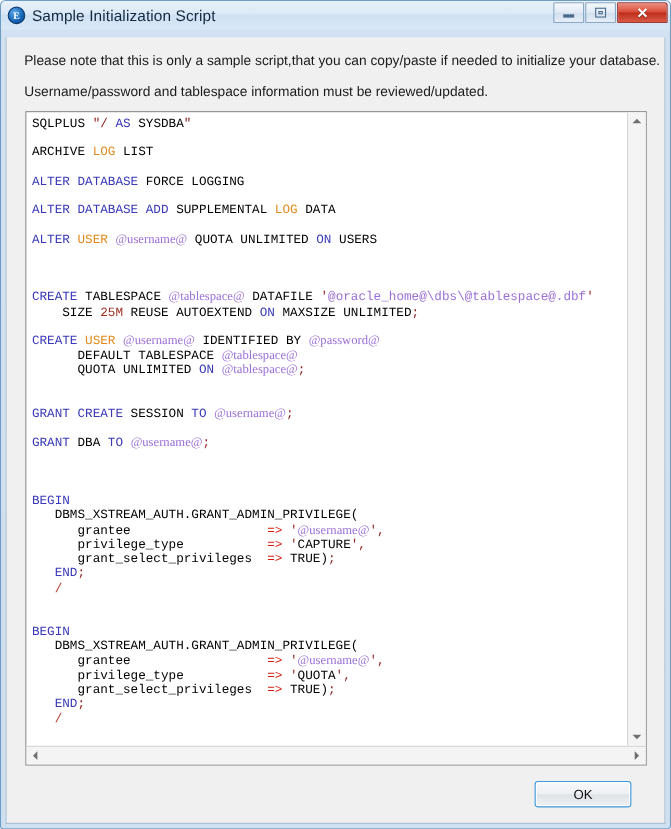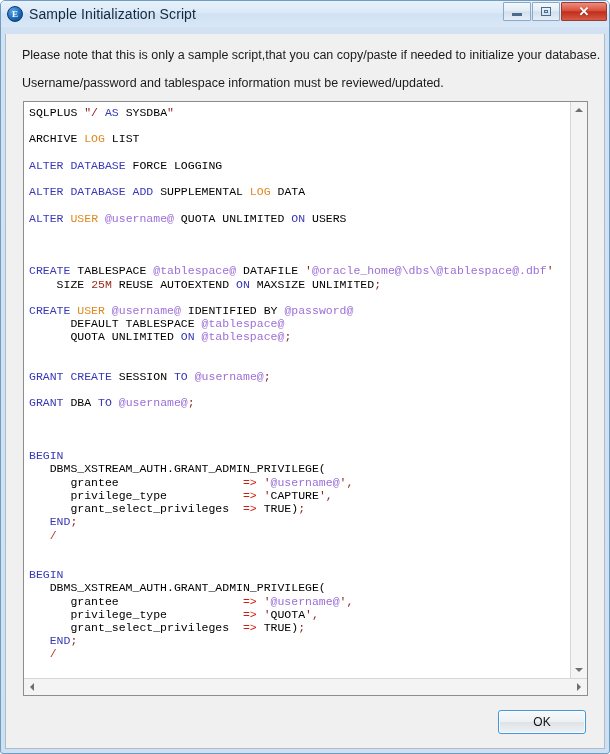--- a/index.html
+++ b/index.html
@@ -138,21 +138,21 @@
   pre.code {
     margin: 0;
     font-family: "Liberation Mono", "DejaVu Sans Mono", monospace;
     font-size: 11.5px;
     line-height: 13.2px;
     color: #000000;
     white-space: pre;
   }
   .k   { color: #3838b8; }              
   .k2  { color: #e08a1e; }              
-  .var { color: #9b6fd6; }              
+  .var { color: #9b6fd6; font-family: Liberation Serif, serif; }              
   .str { color: #9b6fd6; }              
   .q   { color: #8b1a1a; }              
   .num { color: #9b2a1a; }              
   .arw { color: #d21c0e; }              
   .sl  { color: #b03a2a; }              
 
   
   .vscroll {
     flex: 0 0 16px;
     background: #f4f4f4;
@@ -194,21 +194,21 @@
   }
   .hthumb-track { flex: 1 1 auto; height: 100%; }
 
   
   .footer {
     flex: 0 0 auto;
     height: 52px;
     display: flex;
     align-items: center;
     justify-content: flex-end;
-    padding-right: 18px;
+    padding-right: 30px;
     box-sizing: border-box;
   }
   .ok-button {
     width: 88px; height: 24px;
     box-sizing: border-box;
     border: 1px solid #3c9adc;
     border-radius: 3px;
     background: linear-gradient(180deg,#f6f8fa 0%, #eef1f4 48%, #dfe3e8 52%, #eef2f6 100%);
     box-shadow: inset 0 0 0 1px #ffffff;
     display: flex; align-items: center; justify-content: center;

